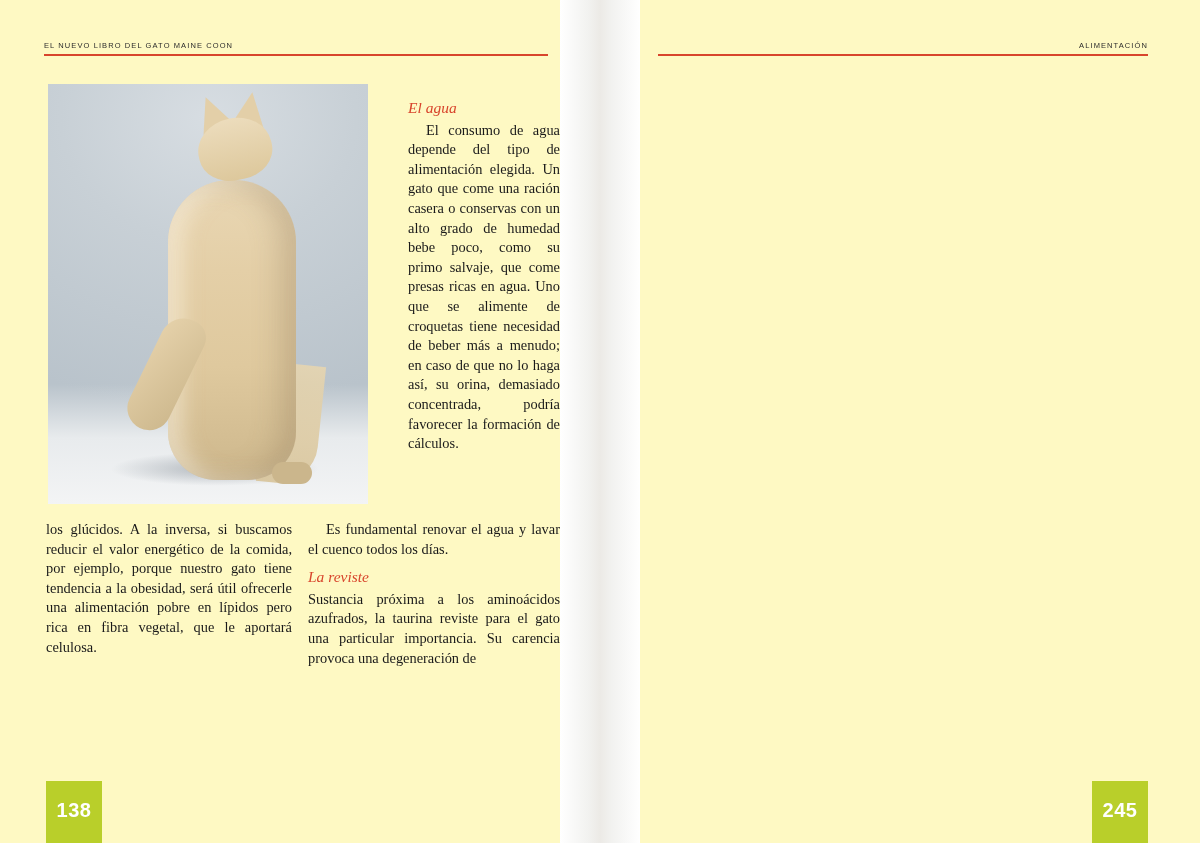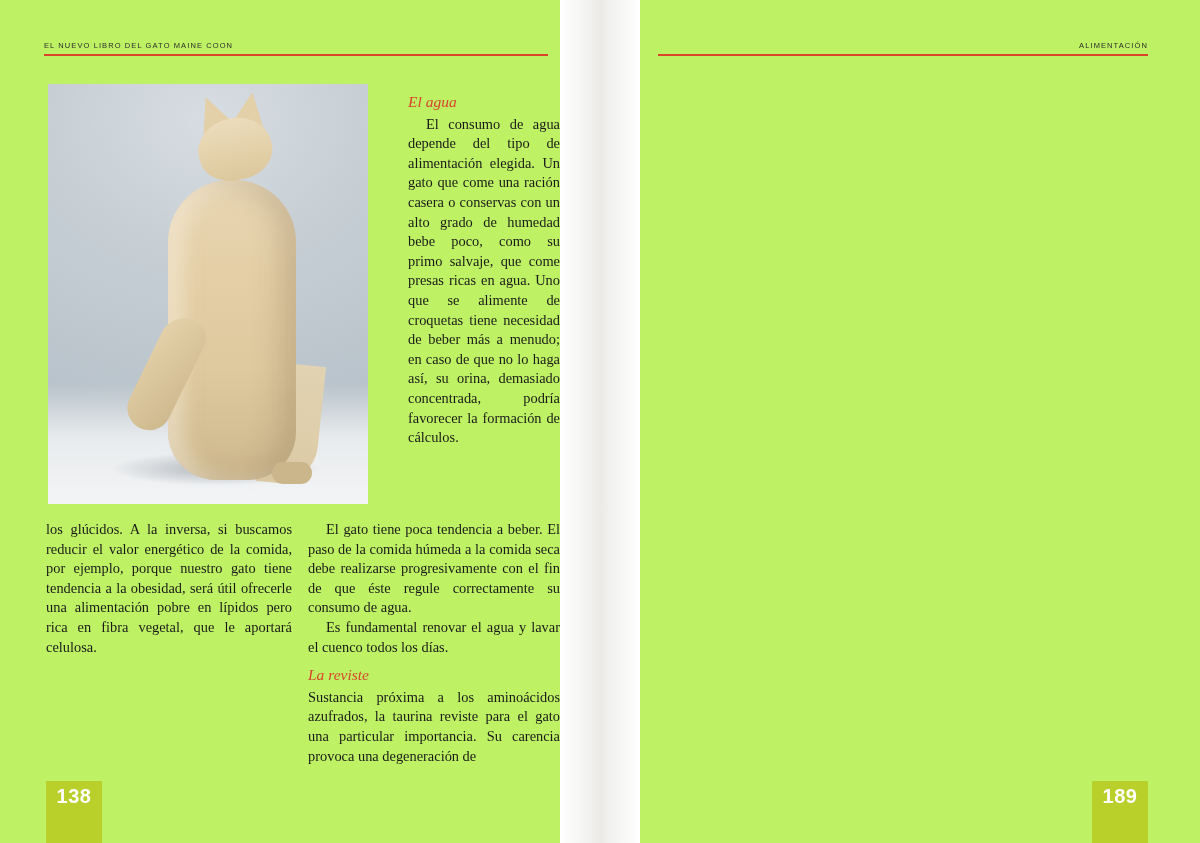--- a/index.html
+++ b/index.html
@@ -12,21 +12,21 @@
     height: 843px;
     font-family: "Liberation Serif", serif;
     color: #1a1a1a;
     overflow: hidden;
   }
 
   .spread {
     position: relative;
     width: 1200px;
     height: 843px;
-    background: #bef264;
+    background: #fef9c3;
   }
 
   
   .gutter {
     position: absolute;
     top: 0;
     left: 560px;
     width: 80px;
     height: 843px;
     background: linear-gradient(to right, #ffffff 0%, #f2f2f0 35%, #eceae6 50%, #f2f2f0 65%, #ffffff 100%);
@@ -89,21 +89,21 @@
   }
 
   .subhead {
     color: #d8452c;
     font-style: italic;
     font-size: 15.5px;
     line-height: 19.6px;
     margin: 8px 0 3px 0;
     font-family: "Liberation Serif", serif;
   }
-  .subhead.first { margin-top: 4px; }
+  .subhead.first { margin-top: 10px; }
 
   
   .photo {
     position: absolute;
     overflow: hidden;
   }
 
   .photo-left {
     left: 48px;
     top: 84px;
@@ -182,21 +182,21 @@
     width: 56px;
     height: 62px;
     background: #b9cf2a;
     color: #ffffff;
     font-family: "Liberation Sans", sans-serif;
     font-weight: bold;
     font-size: 20px;
     display: flex;
     align-items: flex-start;
     justify-content: center;
-    padding-top: 4px;
+    padding-top: 18px;
     box-sizing: border-box;
     letter-spacing: .5px;
   }
   .folio-left  { left: 46px; }
   .folio-right { right: 52px; }
 </style>
 </head>
 <body>
 
 <div class="spread">
@@ -223,31 +223,30 @@
     <div class="col col-mid">
       <div class="subhead first">El agua</div>
       <p class="indent">El consumo de agua depende del tipo de alimentación elegida. Un gato que come una ración casera o conservas con un alto grado de humedad bebe poco, como su primo salvaje, que come presas ricas en agua. Uno que se alimente de croquetas tiene necesidad de beber más a menudo; en caso de que no lo haga así, su orina, demasiado concentrada, podría favorecer la formación de cálculos.</p>
     </div>
 
     <div class="col col-left">
       <p>los glúcidos. A la inversa, si buscamos reducir el valor energético de la comida, por ejemplo, porque nuestro gato tiene tendencia a la obesidad, será útil ofrecerle una alimentación pobre en lípidos pero rica en fibra vegetal, que le aportará celulosa.</p>
     </div>
 
     <div class="col col-mid2">
-      <p class="indent">El gato tiene poca tendencia a beber. El paso de la comida húmeda a la comida seca debe realizarse progresivamente con el fin de que éste regule correctamente su consumo de agua.</p>
       <p class="indent">Es fundamental renovar el agua y lavar el cuenco todos los días.</p>
       <div class="subhead">La reviste</div>
       <p>Sustancia próxima a los aminoácidos azufrados, la taurina reviste para el gato una particular importancia. Su carencia provoca una degeneración de</p>
     </div>
 
     <div class="folio folio-left">138</div>
   </div>
 
   <div class="page page-right">
 
     <div class="runhead runhead-right">ALIMENTACIÓN</div>
 
     <div class="headrule headrule-right" style="left:58px; top:54px; width:490px;"></div>
 
-    <div class="folio folio-right">189</div>
+    <div class="folio folio-right">245</div>
   </div>
 
 </div>
 
 </body></html>

